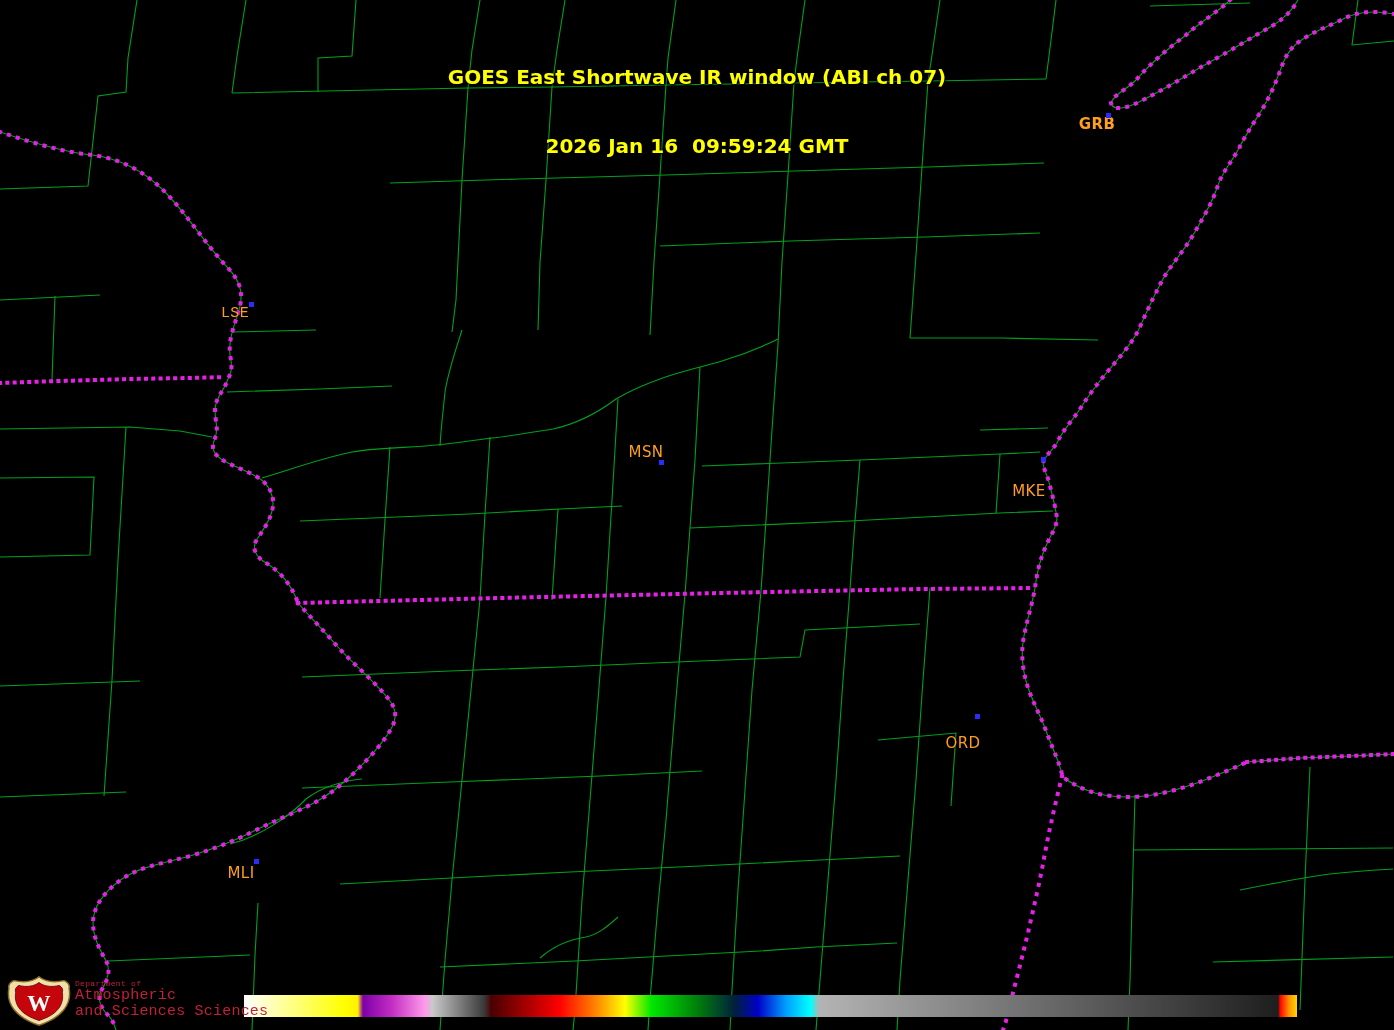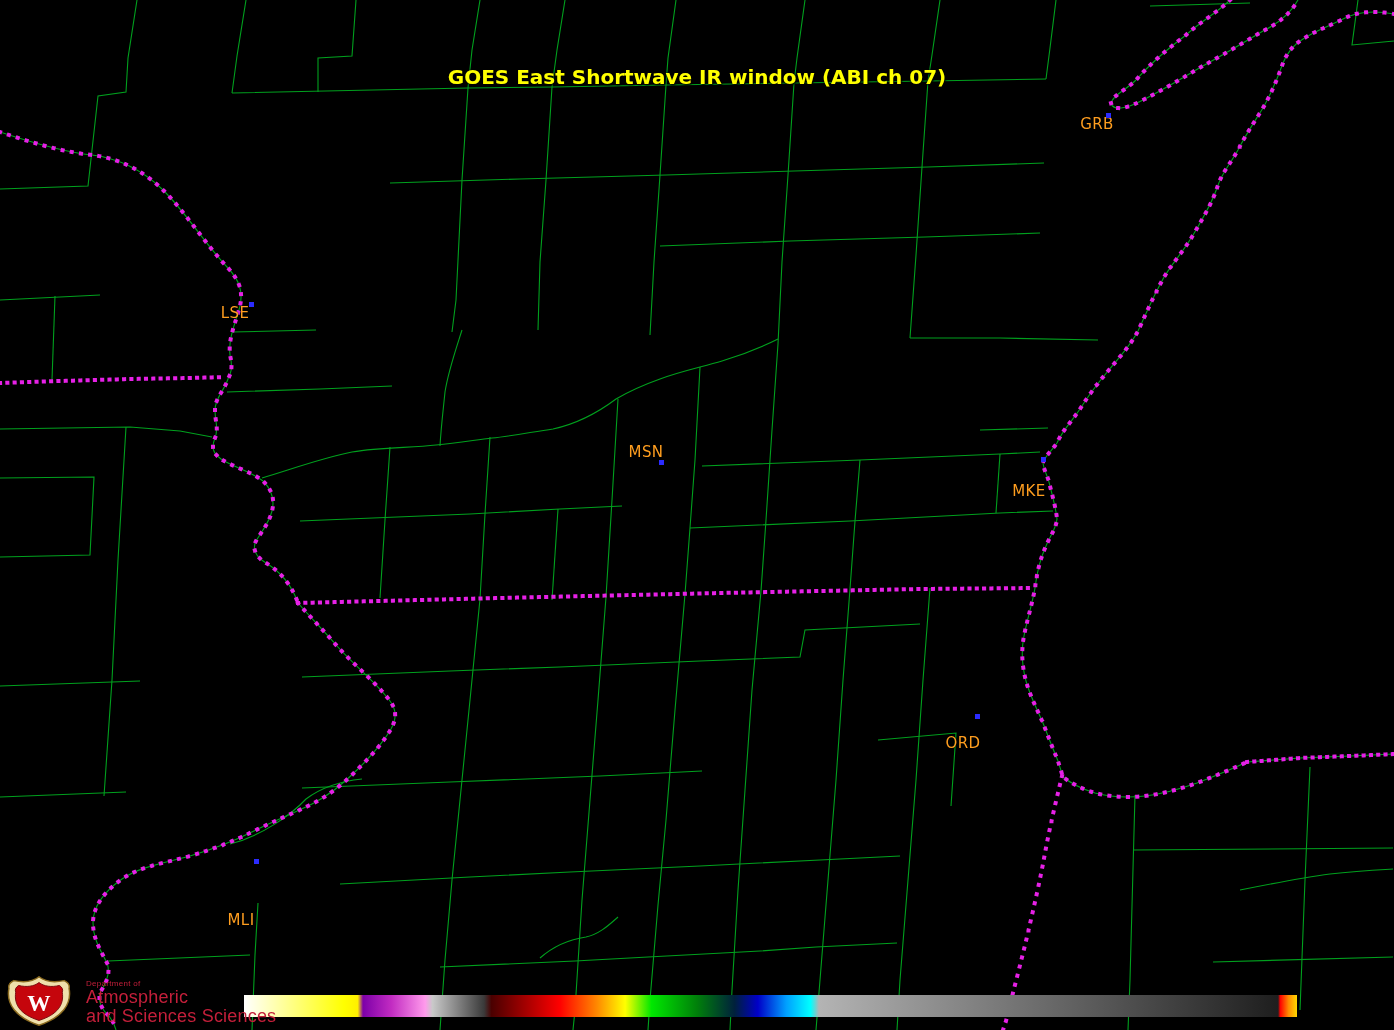--- a/index.html
+++ b/index.html
@@ -13,24 +13,24 @@
   .stateline.dense{stroke-dasharray:0.1 7.2;}
   .title{position:absolute;left:0;right:0;top:20px;text-align:center;
          color:var(--title,#FFFF00);font-weight:bold;font-size:20px;line-height:23px;
          white-space:pre;text-shadow:0 0 3px #000,1px 1px 2px #000;}
   .station{position:absolute;transform:translate(-50%,-50%);
            color:var(--stlabel,#FF9E1F);font-size:15px;letter-spacing:.4px;
            text-shadow:0 0 2px #000;}
   .stdot{position:absolute;width:5px;height:5px;background:var(--stdot,#2B2BFF);}
   .colorbar{position:absolute;z-index:5;}
   .logo{position:absolute;left:6px;top:974px;display:flex;align-items:flex-start;z-index:6;}
-  .logo-text{margin-left:14px;color:var(--uwred,#C41F3A);
-             font-family:Liberation Sans, sans-serif;line-height:1.05;}
+  .logo-text{margin-left:3px;color:var(--uwred,#C41F3A);
+             font-family:Liberation Mono, monospace;line-height:1.05;}
   .logo-text .dept{font-size:8px;letter-spacing:.3px;margin-top:6px;}
-  .logo-text .l2,.logo-text .l3{font-size:18px;letter-spacing:.2px;}
+  .logo-text .l2,.logo-text .l3{font-size:15px;letter-spacing:.2px;}
 </style>
 </head>
 <body>
 
 <div class="stage">
 
   <svg class="map" width="1394" height="1030" viewBox="0 0 1394 1030">
 
     <g>
       <path class="shoregreen" d="M0,132 C30,142 62,152 92,155 C116,158 140,168 162,189 C184,210 206,245 228,268 C240,281 243,292 240,306 C236,322 228,338 230,355 C233,368 231,373 228,379 C224,391 215,398 215,410 C215,422 219,428 215,438 C211,448 213,453 221,459 C233,467 252,472 263,481 C272,490 275,499 272,511 C269,523 262,531 256,541 C252,549 256,557 266,563 C281,572 292,586 298,603"></path>
@@ -112,34 +112,35 @@
       <path class="stateline dense" d="M298,603 L500,598 L720,593 L920,589 L1035,588"></path>
       <path class="stateline" d="M1230,0 C1218,12 1200,22 1186,35 C1166,50 1149,65 1136,80 C1126,90 1113,95 1111,103 C1113,111 1126,109 1141,101 C1161,91 1181,79 1201,67 C1221,56 1243,43 1263,31 C1279,23 1291,13 1298,0"></path>
       <path class="stateline" d="M1394,14 C1372,10 1355,12 1341,20 C1327,27 1315,31 1303,39 C1293,45 1287,53 1283,63 C1277,80 1272,92 1263,108 C1253,124 1245,136 1238,150 C1229,166 1222,172 1217,188 C1212,203 1204,216 1196,230 C1185,250 1172,263 1163,279 C1152,299 1145,316 1138,331 C1130,346 1118,359 1108,371 C1098,383 1088,396 1080,409 C1072,421 1062,431 1057,443 C1050,453 1044,457 1043,463 C1044,471 1048,476 1050,486 C1053,498 1056,509 1057,519 C1056,529 1050,536 1046,546 C1041,557 1037,571 1035,588 C1032,605 1027,620 1024,636 C1021,651 1022,666 1026,681 C1030,696 1037,709 1043,723 C1048,736 1053,749 1058,761 C1060,768 1062,772 1062,776 C1070,783 1082,789 1095,793 C1110,797 1128,798 1145,796 C1162,794 1180,789 1197,783 C1215,776 1232,769 1247,762"></path>
       <path class="stateline dense" d="M1247,762 L1300,758 L1350,756 L1394,754"></path>
       <path class="stateline" d="M1062,776 C1056,801 1050,826 1045,853 C1040,881 1033,911 1026,941 C1020,966 1012,996 1006,1021 L1003,1030"></path>
     </g>
   </svg>
 
   <div class="title">
     <div>GOES East Shortwave IR window (ABI ch 07)</div>
+    <div>2026 Jan 16  09:59:24 GMT</div>
   </div>
 
   <div id="stations">
-      <div class="station" style="left: 1097px; top: 124px;">GRB</div>
+      <div class="station" style="left: 1097px; top: 124px; font-weight: bold;">GRB</div>
       <div class="stdot" style="left: 1106px; top: 113px;"></div>
-      <div class="station" style="left: 235px; top: 313px;">LSE</div>
+      <div class="station" style="left: 235px; top: 313px; font-family: Liberation Mono, monospace;">LSE</div>
       <div class="stdot" style="left: 249px; top: 302px;"></div>
       <div class="station" style="left: 646px; top: 452px;">MSN</div>
       <div class="stdot" style="left: 659px; top: 460px;"></div>
       <div class="station" style="left: 1029px; top: 491px;">MKE</div>
       <div class="stdot" style="left: 1041px; top: 457px;"></div>
       <div class="station" style="left: 963px; top: 743px;">ORD</div>
       <div class="stdot" style="left: 975px; top: 714px;"></div>
-      <div class="station" style="left: 241px; top: 920px;">MLI</div>
+      <div class="station" style="left: 241px; top: 873px;">MLI</div>
       <div class="stdot" style="left: 254px; top: 859px;"></div>
     </div>
 
   <div id="colorbar" class="colorbar" style="left: 244px; top: 995px; width: 1053px; height: 22px; background: linear-gradient(90deg, rgb(255, 255, 255) 0%, rgb(255, 255, 0) 9.5%, rgb(255, 240, 0) 10.8%, rgb(125, 0, 168) 11.3%, rgb(194, 44, 194) 14%, rgb(255, 154, 236) 17.2%, rgb(201, 201, 201) 17.9%, rgb(58, 58, 58) 22.8%, rgb(74, 0, 0) 23.5%, rgb(255, 0, 0) 30%, rgb(255, 136, 0) 33.5%, rgb(255, 255, 0) 36.2%, rgb(0, 232, 0) 38.7%, rgb(0, 128, 10) 43%, rgb(0, 32, 60) 46.6%, rgb(0, 0, 200) 48.8%, rgb(0, 160, 255) 51.5%, rgb(0, 255, 255) 53.8%, rgb(180, 180, 180) 54.6%, rgb(110, 110, 110) 75%, rgb(30, 30, 30) 98.2%, rgb(255, 0, 0) 98.4%, rgb(255, 140, 0) 99.2%, rgb(255, 215, 0) 100%);"></div>
 
   <div class="logo">
     <svg width="66" height="54" viewBox="0 0 68 54">
       <path d="M34,2 C40,7 50,8 60,6 C64,8 66,10 65,14 C68,30 58,44 34,52 C10,44 0,30 3,14 C2,10 4,8 8,6 C18,8 28,7 34,2 Z" fill="#EFE0AC" stroke="#8A6A1F" stroke-width="1.5"></path>
       <path d="M34,8 C39,12 47,13 55,11 C58,13 59,15 58,18 C60,31 53,41 34,47 C15,41 8,31 10,18 C9,15 10,13 13,11 C21,13 29,12 34,8 Z" fill="#C5050C" stroke="#7A0A0F" stroke-width="1"></path>
       <text x="34" y="37" text-anchor="middle" fill="#FFFFFF" font-family="Liberation Serif, serif" font-size="24" font-weight="bold">W</text>

